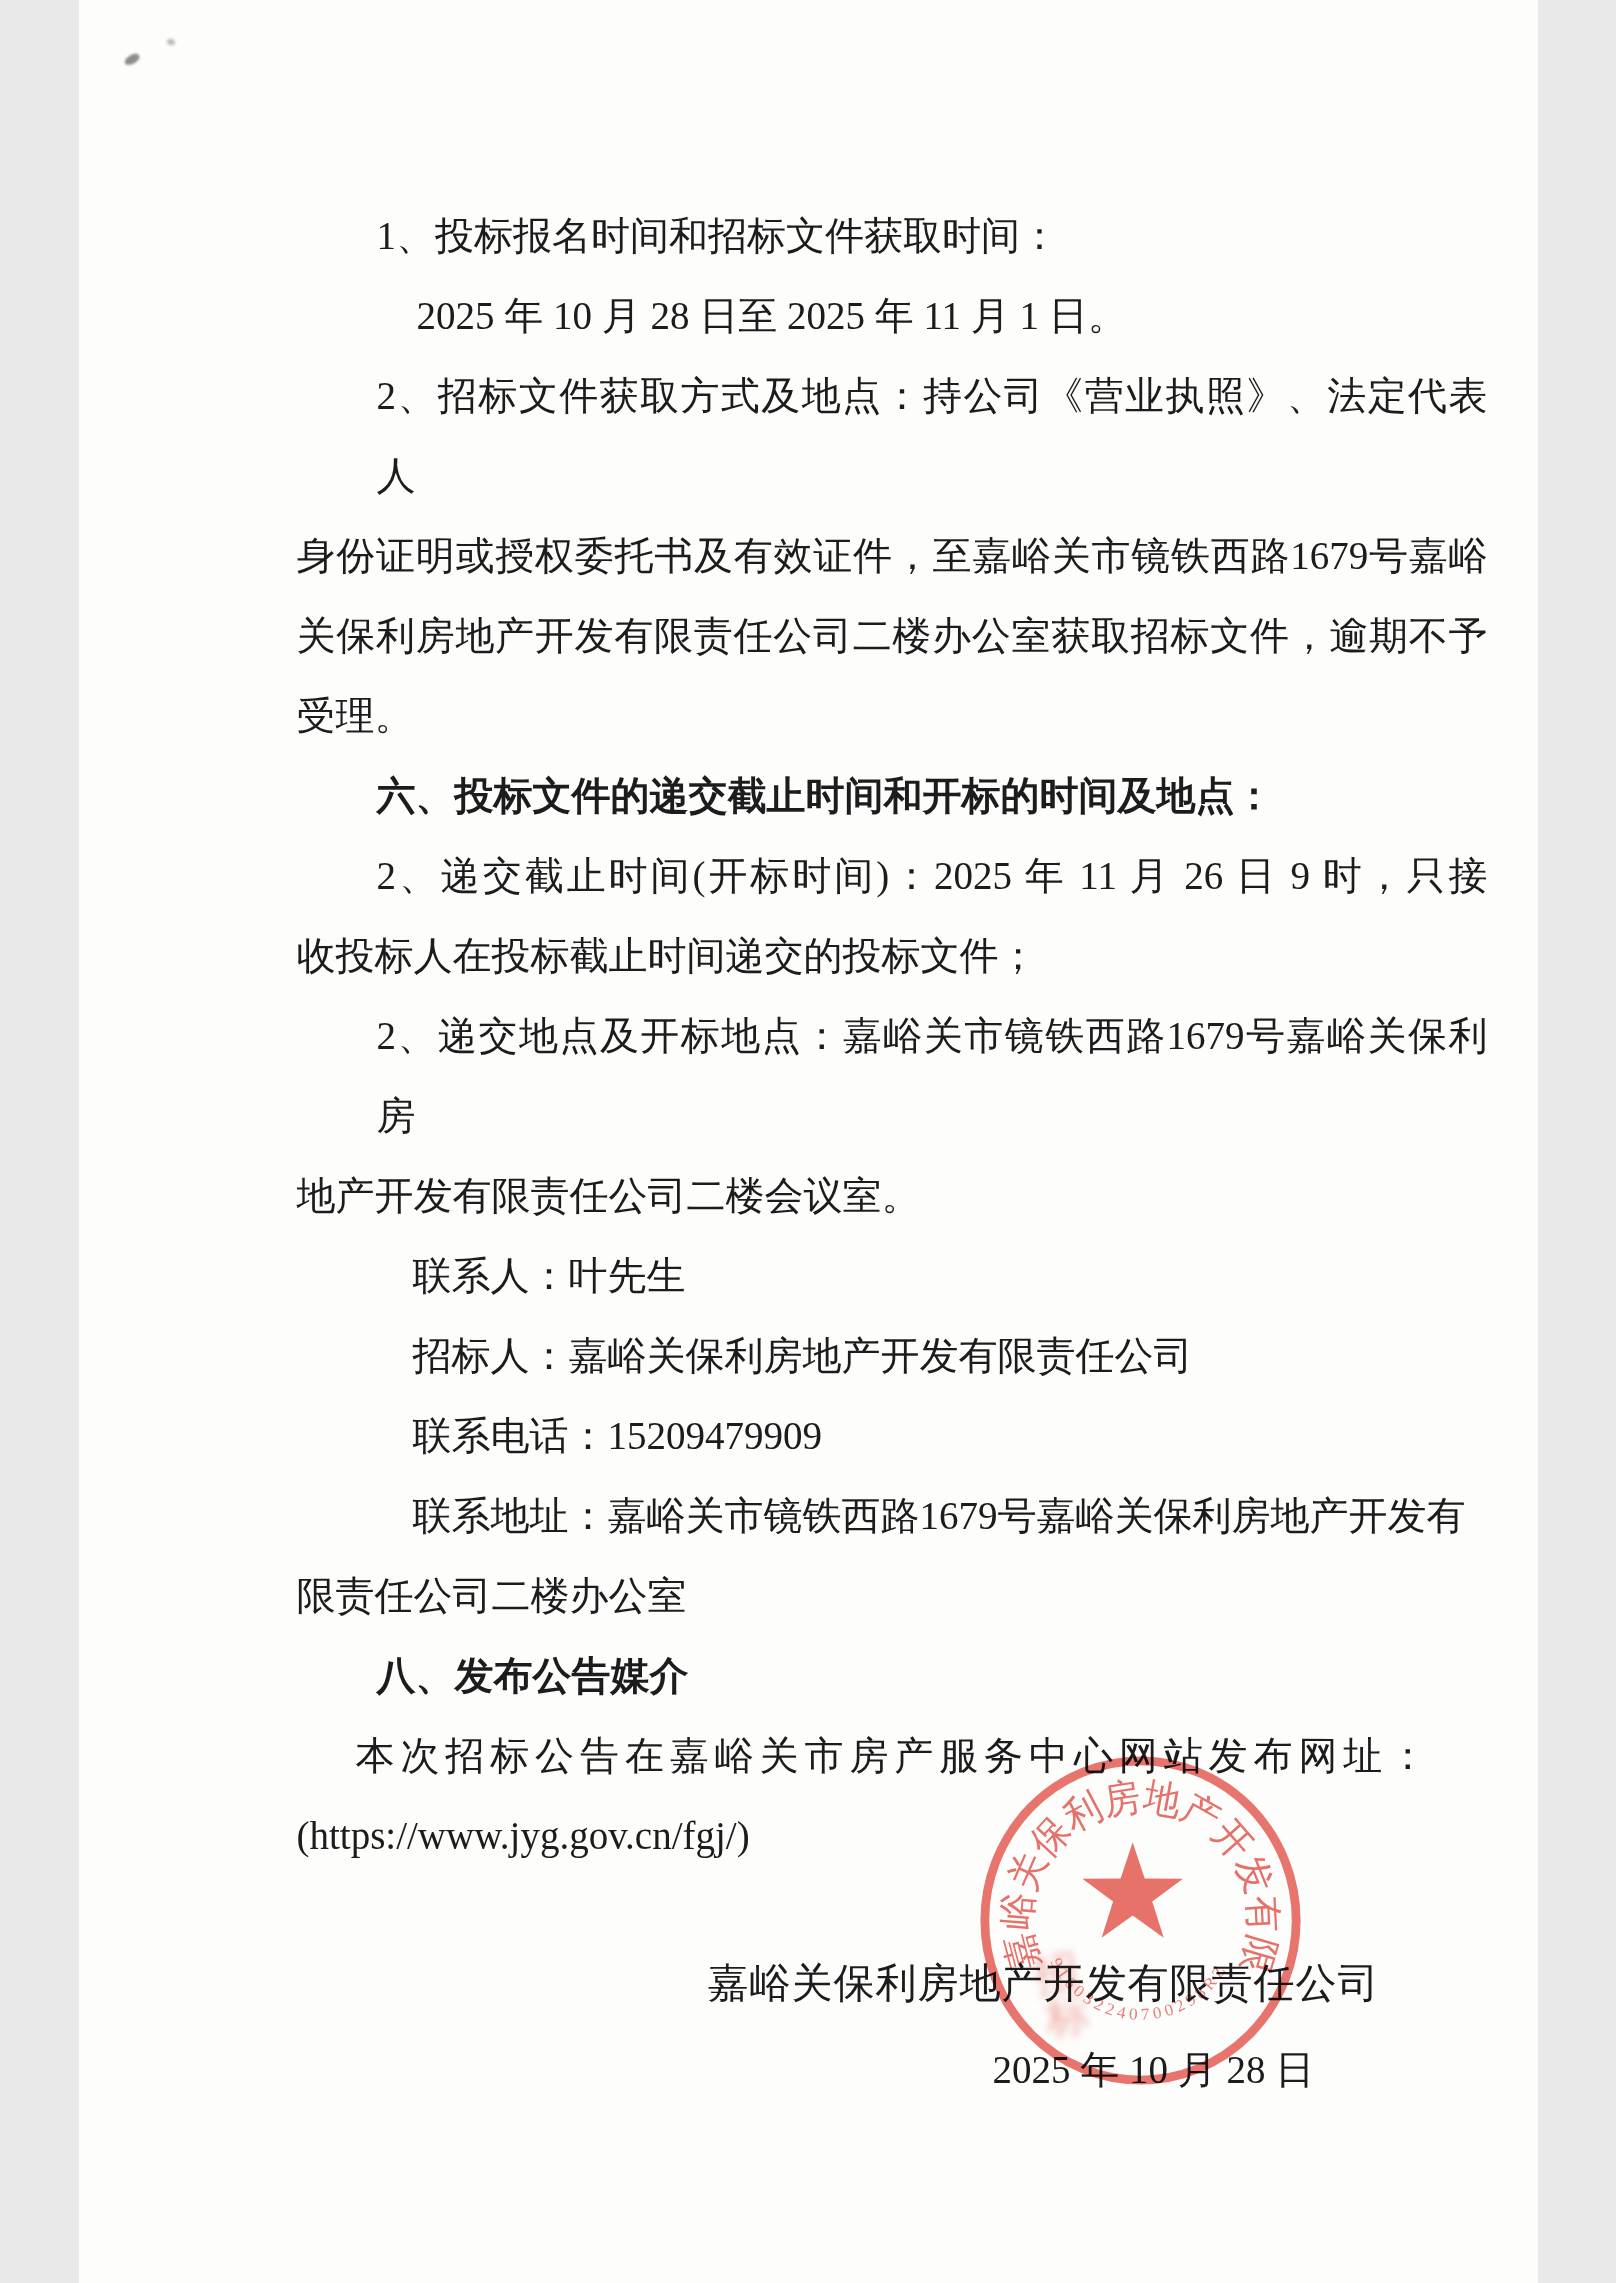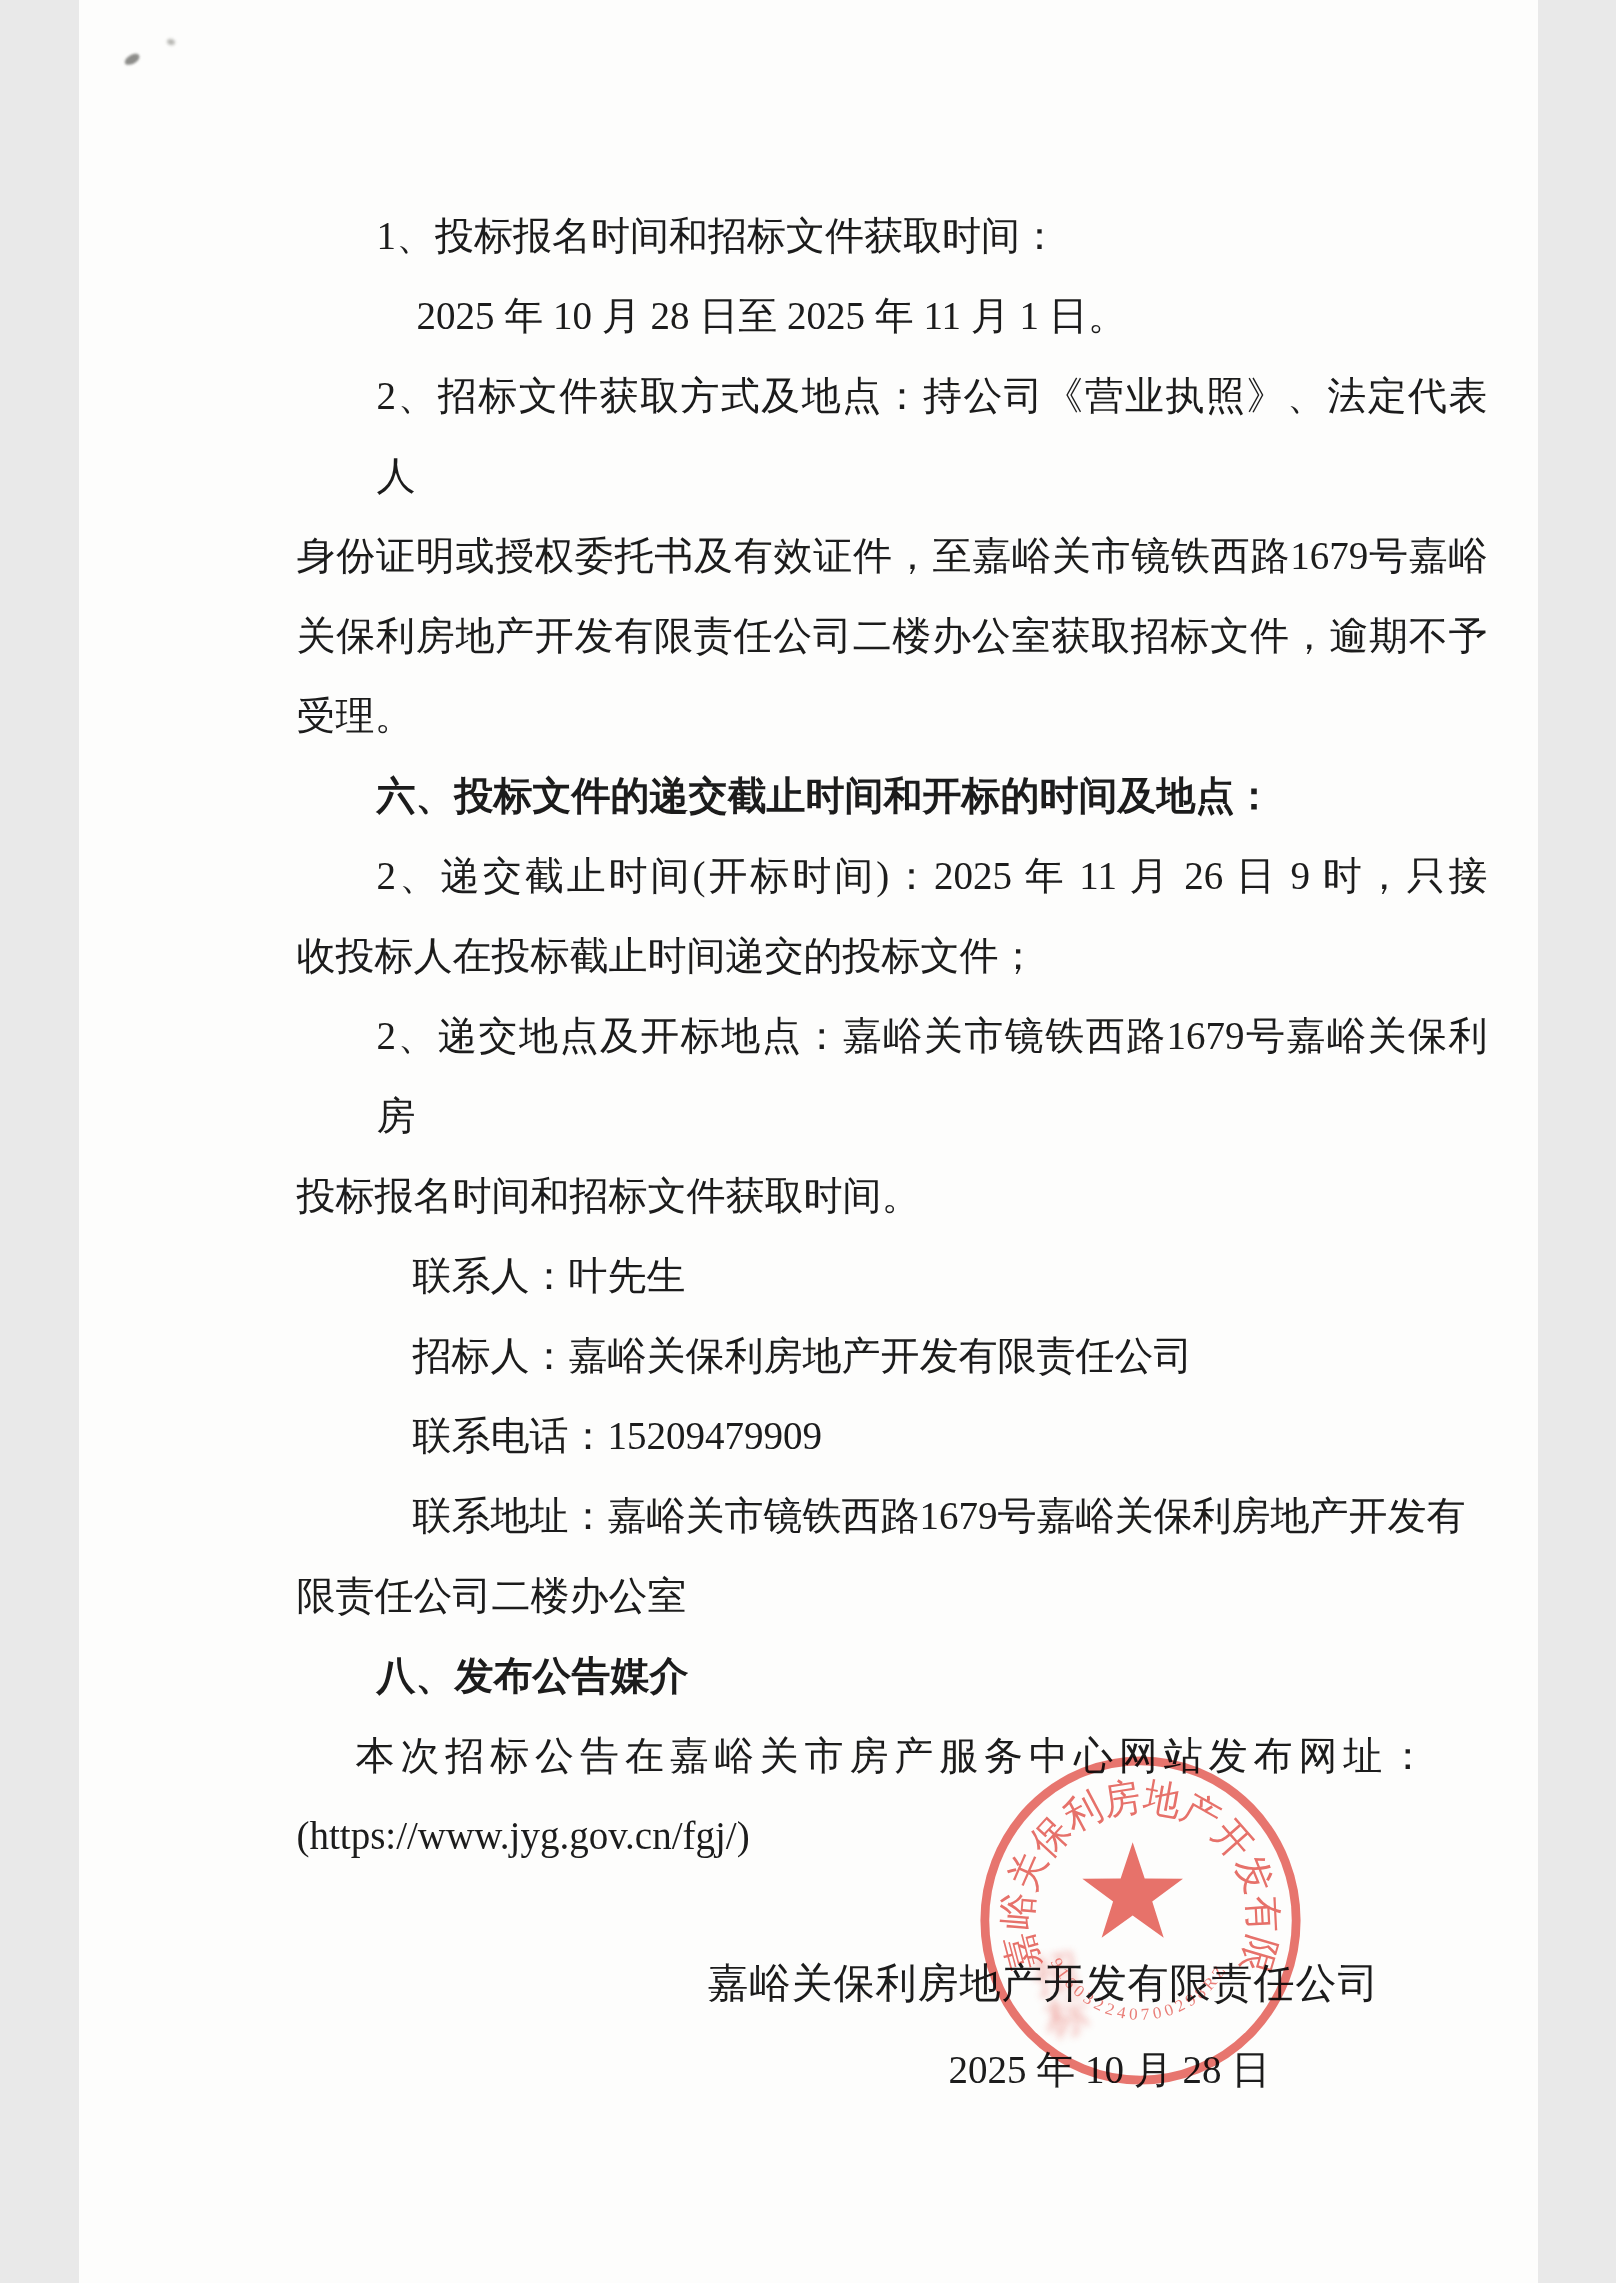--- a/index.html
+++ b/index.html
@@ -28,21 +28,21 @@
   .ind-date{padding-left:120px;}
   .ind-contact{padding-left:116px;}
   .ind-ann{padding-left:59px;}
   .spread{letter-spacing:5.9px;}
   
   .sig-company{
     position:absolute;left:629px;top:1956px;
     font-size:41px;letter-spacing:1px;white-space:pre;
   }
   .sig-date{
-    position:absolute;left:870px;top:2043px;
+    position:absolute;left:914px;top:2043px;
     font-size:39px;white-space:pre;
   }
   
   .stamp{
     position:absolute;left:898px;top:1754px;width:327px;height:333px;
     mix-blend-mode:multiply;opacity:.93;
   }
   
   .speck1{
     position:absolute;left:45px;top:55px;width:15.7px;height:8.8px;
@@ -67,21 +67,21 @@
       <div class="line ind-list">1、投标报名时间和招标文件获取时间：</div>
       <div class="line ind-date">2025 年 10 月 28 日至 2025 年 11 月 1 日。</div>
       <div class="line ind-list fill">2、招标文件获取方式及地点：持公司《营业执照》、法定代表人</div>
       <div class="line fill">身份证明或授权委托书及有效证件，至嘉峪关市镜铁西路1679号嘉峪</div>
       <div class="line fill">关保利房地产开发有限责任公司二楼办公室获取招标文件，逾期不予</div>
       <div class="line ">受理。</div>
       <div class="line ind-list bold">六、投标文件的递交截止时间和开标的时间及地点：</div>
       <div class="line ind-list fill">2、递交截止时间(开标时间)：2025 年 11 月 26 日 9 时，只接</div>
       <div class="line ">收投标人在投标截止时间递交的投标文件；</div>
       <div class="line ind-list fill">2、递交地点及开标地点：嘉峪关市镜铁西路1679号嘉峪关保利房</div>
-      <div class="line ">投标报名时间和招标文件获取时间。</div>
+      <div class="line ">地产开发有限责任公司二楼会议室。</div>
       <div class="line ind-contact">联系人：叶先生</div>
       <div class="line ind-contact">招标人：嘉峪关保利房地产开发有限责任公司</div>
       <div class="line ind-contact">联系电话：15209479909</div>
       <div class="line ind-contact">联系地址：嘉峪关市镜铁西路1679号嘉峪关保利房地产开发有</div>
       <div class="line ">限责任公司二楼办公室</div>
       <div class="line ind-list bold">八、发布公告媒介</div>
       <div class="line ind-ann spread">本次招标公告在嘉峪关市房产服务中心网站发布网址：</div>
       <div class="line ">(https://www.jyg.gov.cn/fgj/)</div>
     </div>
 

